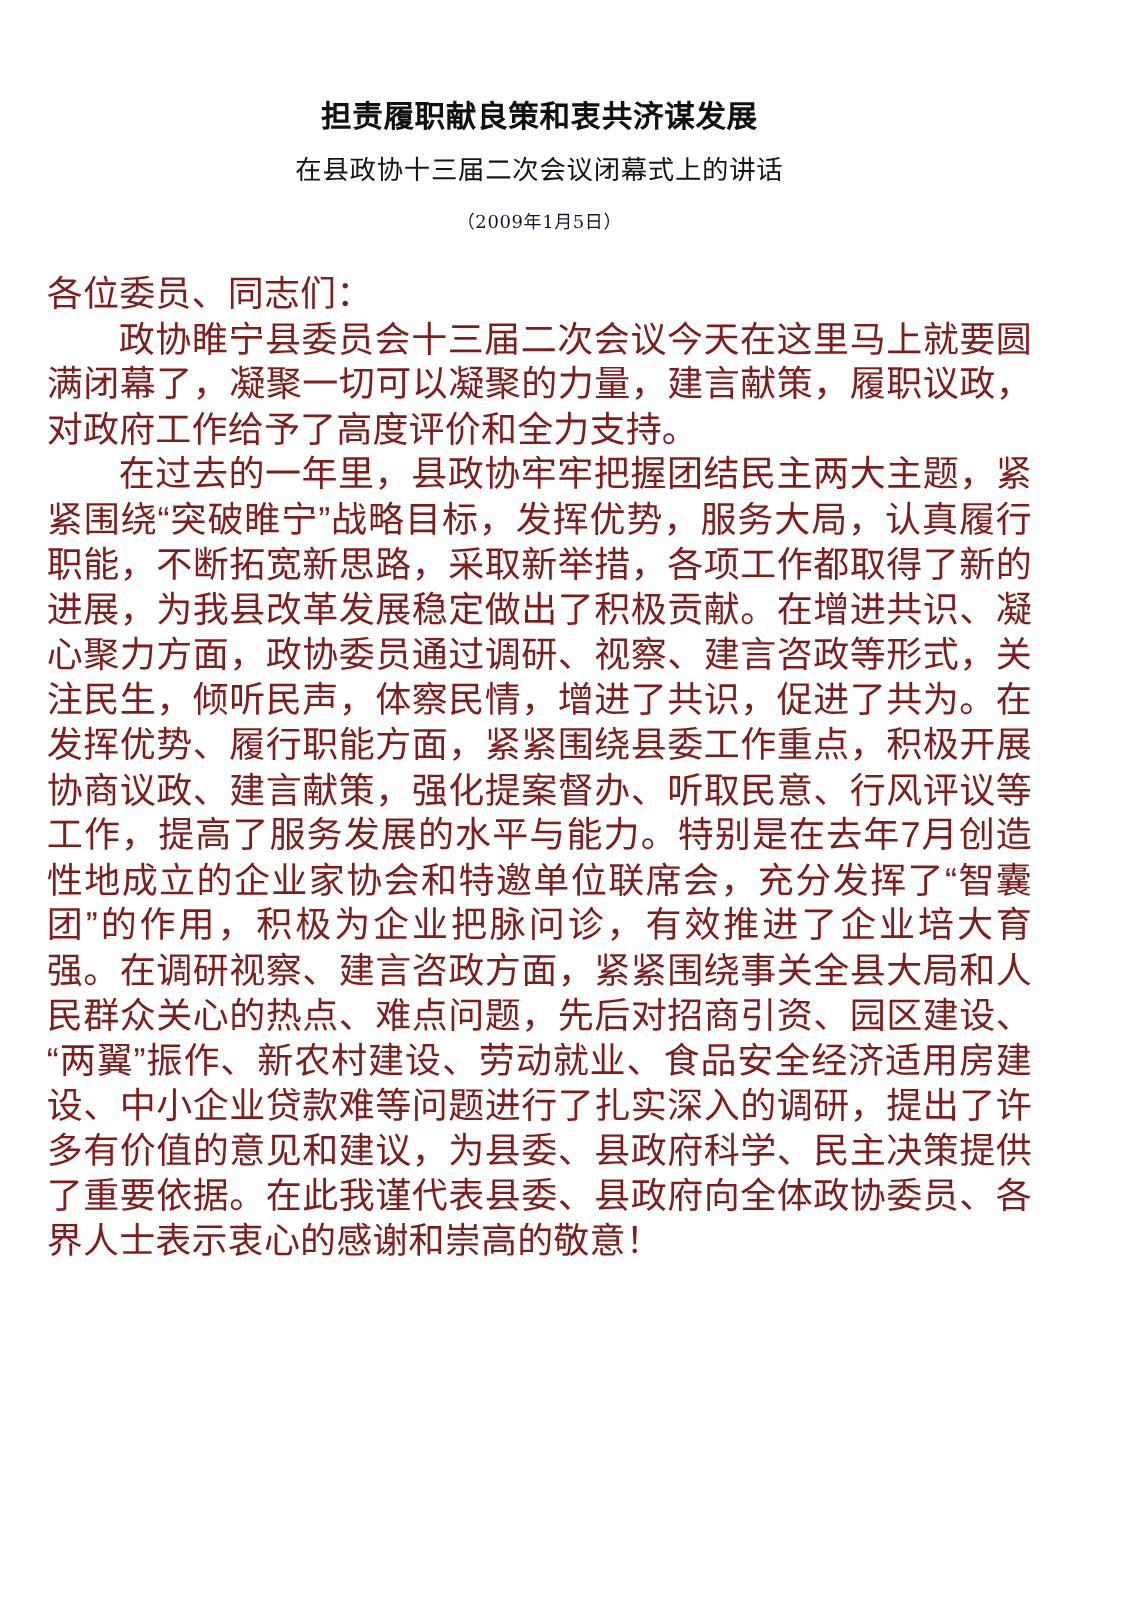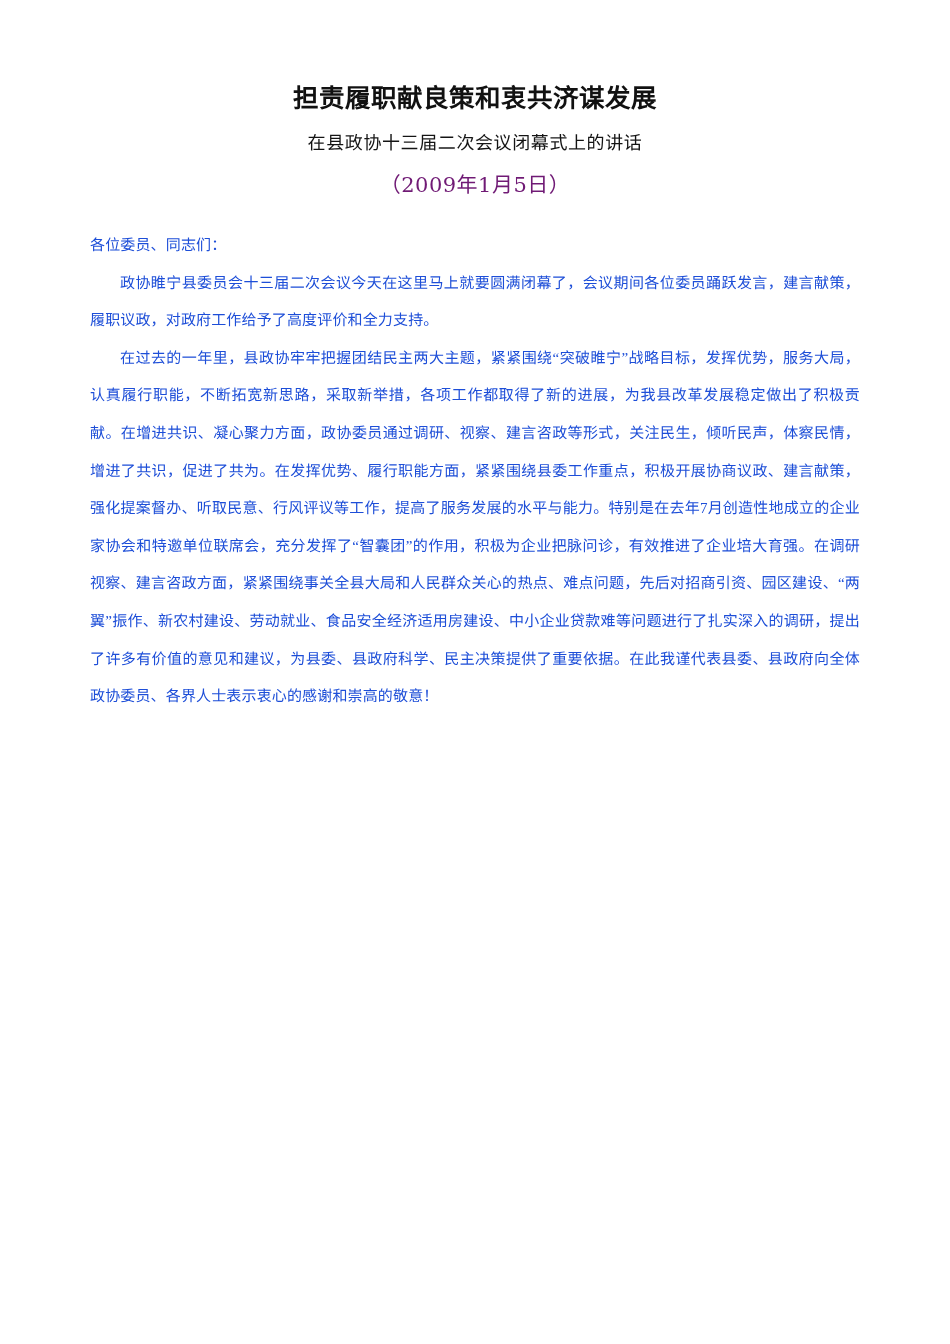--- a/index.html
+++ b/index.html
@@ -16,21 +16,21 @@
     font-family: "DejaVu Serif", "Liberation Serif", serif;
     color: #000000;
     -webkit-font-smoothing: antialiased;
   }
 
   .page {
     position: relative;
     width: 950px;
     height: 1344px;
     box-sizing: border-box;
-    padding: 78px 90px 0 90px;
+    padding: 78px 90px 0 39px;
     background: #ffffff;
   }
 
   
   .title-block {
     width: 100%;
     text-align: center;
   }
 
   .doc-title {
@@ -38,51 +38,51 @@
     font-weight: bold;
     font-size: 25.5px;
     line-height: 40px;
     letter-spacing: 0.5px;
     margin: 0 0 6px 0;
     color: #111111;
   }
 
   .doc-subtitle {
     font-family: "DejaVu Serif", "Liberation Serif", serif;
-    font-size: 18px;
+    font-size: 22px;
     line-height: 38px;
     letter-spacing: 0.6px;
     margin: 0 0 4px 0;
     color: #141414;
   }
 
   .doc-date {
     font-family: "DejaVu Serif", "Liberation Serif", serif;
-    font-size: 21px;
+    font-size: 15px;
     line-height: 38px;
     letter-spacing: 0.5px;
     margin: 0 0 23px 0;
-    color: #701a75;
+    color: #0f172a;
   }
 
   
   .body-block {
     margin-top: 8px;
   }
 
   p.para {
-    font-family: Liberation Serif, serif;
-    font-size: 15px;
+    font-family: Liberation Sans, sans-serif;
+    font-size: 30px;
     line-height: 37.6px;
     letter-spacing: 0.15px;
     margin: 0;
     text-align: justify;
     text-justify: inter-character;
     text-align-last: left;
-    color: #1d4ed8;
+    color: #7f1d1d;
     word-break: break-all;
   }
 
   p.para.indent {
     text-indent: 2em;
   }
 
   p.para.salutation {
     text-indent: 0;
   }
@@ -95,21 +95,21 @@
   <div class="title-block">
     <h1 class="doc-title">担责履职献良策和衷共济谋发展</h1>
     <div class="doc-subtitle">在县政协十三届二次会议闭幕式上的讲话</div>
     <div class="doc-date">（2009年1月5日）</div>
   </div>
 
   <div class="body-block">
 
     <p class="para salutation">各位委员、同志们：</p>
 
-    <p class="para indent">政协睢宁县委员会十三届二次会议今天在这里马上就要圆满闭幕了，会议期间各位委员踊跃发言，建言献策，履职议政，对政府工作给予了高度评价和全力支持。</p>
+    <p class="para indent">政协睢宁县委员会十三届二次会议今天在这里马上就要圆满闭幕了，凝聚一切可以凝聚的力量，建言献策，履职议政，对政府工作给予了高度评价和全力支持。</p>
 
     <p class="para indent">在过去的一年里，县政协牢牢把握团结民主两大主题，紧紧围绕“突破睢宁”战略目标，发挥优势，服务大局，认真履行职能，不断拓宽新思路，采取新举措，各项工作都取得了新的进展，为我县改革发展稳定做出了积极贡献。在增进共识、凝心聚力方面，政协委员通过调研、视察、建言咨政等形式，关注民生，倾听民声，体察民情，增进了共识，促进了共为。在发挥优势、履行职能方面，紧紧围绕县委工作重点，积极开展协商议政、建言献策，强化提案督办、听取民意、行风评议等工作，提高了服务发展的水平与能力。特别是在去年7月创造性地成立的企业家协会和特邀单位联席会，充分发挥了“智囊团”的作用，积极为企业把脉问诊，有效推进了企业培大育强。在调研视察、建言咨政方面，紧紧围绕事关全县大局和人民群众关心的热点、难点问题，先后对招商引资、园区建设、“两翼”振作、新农村建设、劳动就业、食品安全经济适用房建设、中小企业贷款难等问题进行了扎实深入的调研，提出了许多有价值的意见和建议，为县委、县政府科学、民主决策提供了重要依据。在此我谨代表县委、县政府向全体政协委员、各界人士表示衷心的感谢和崇高的敬意！</p>
 
 
 
   </div>
 
 </div>
 
 </body></html>

